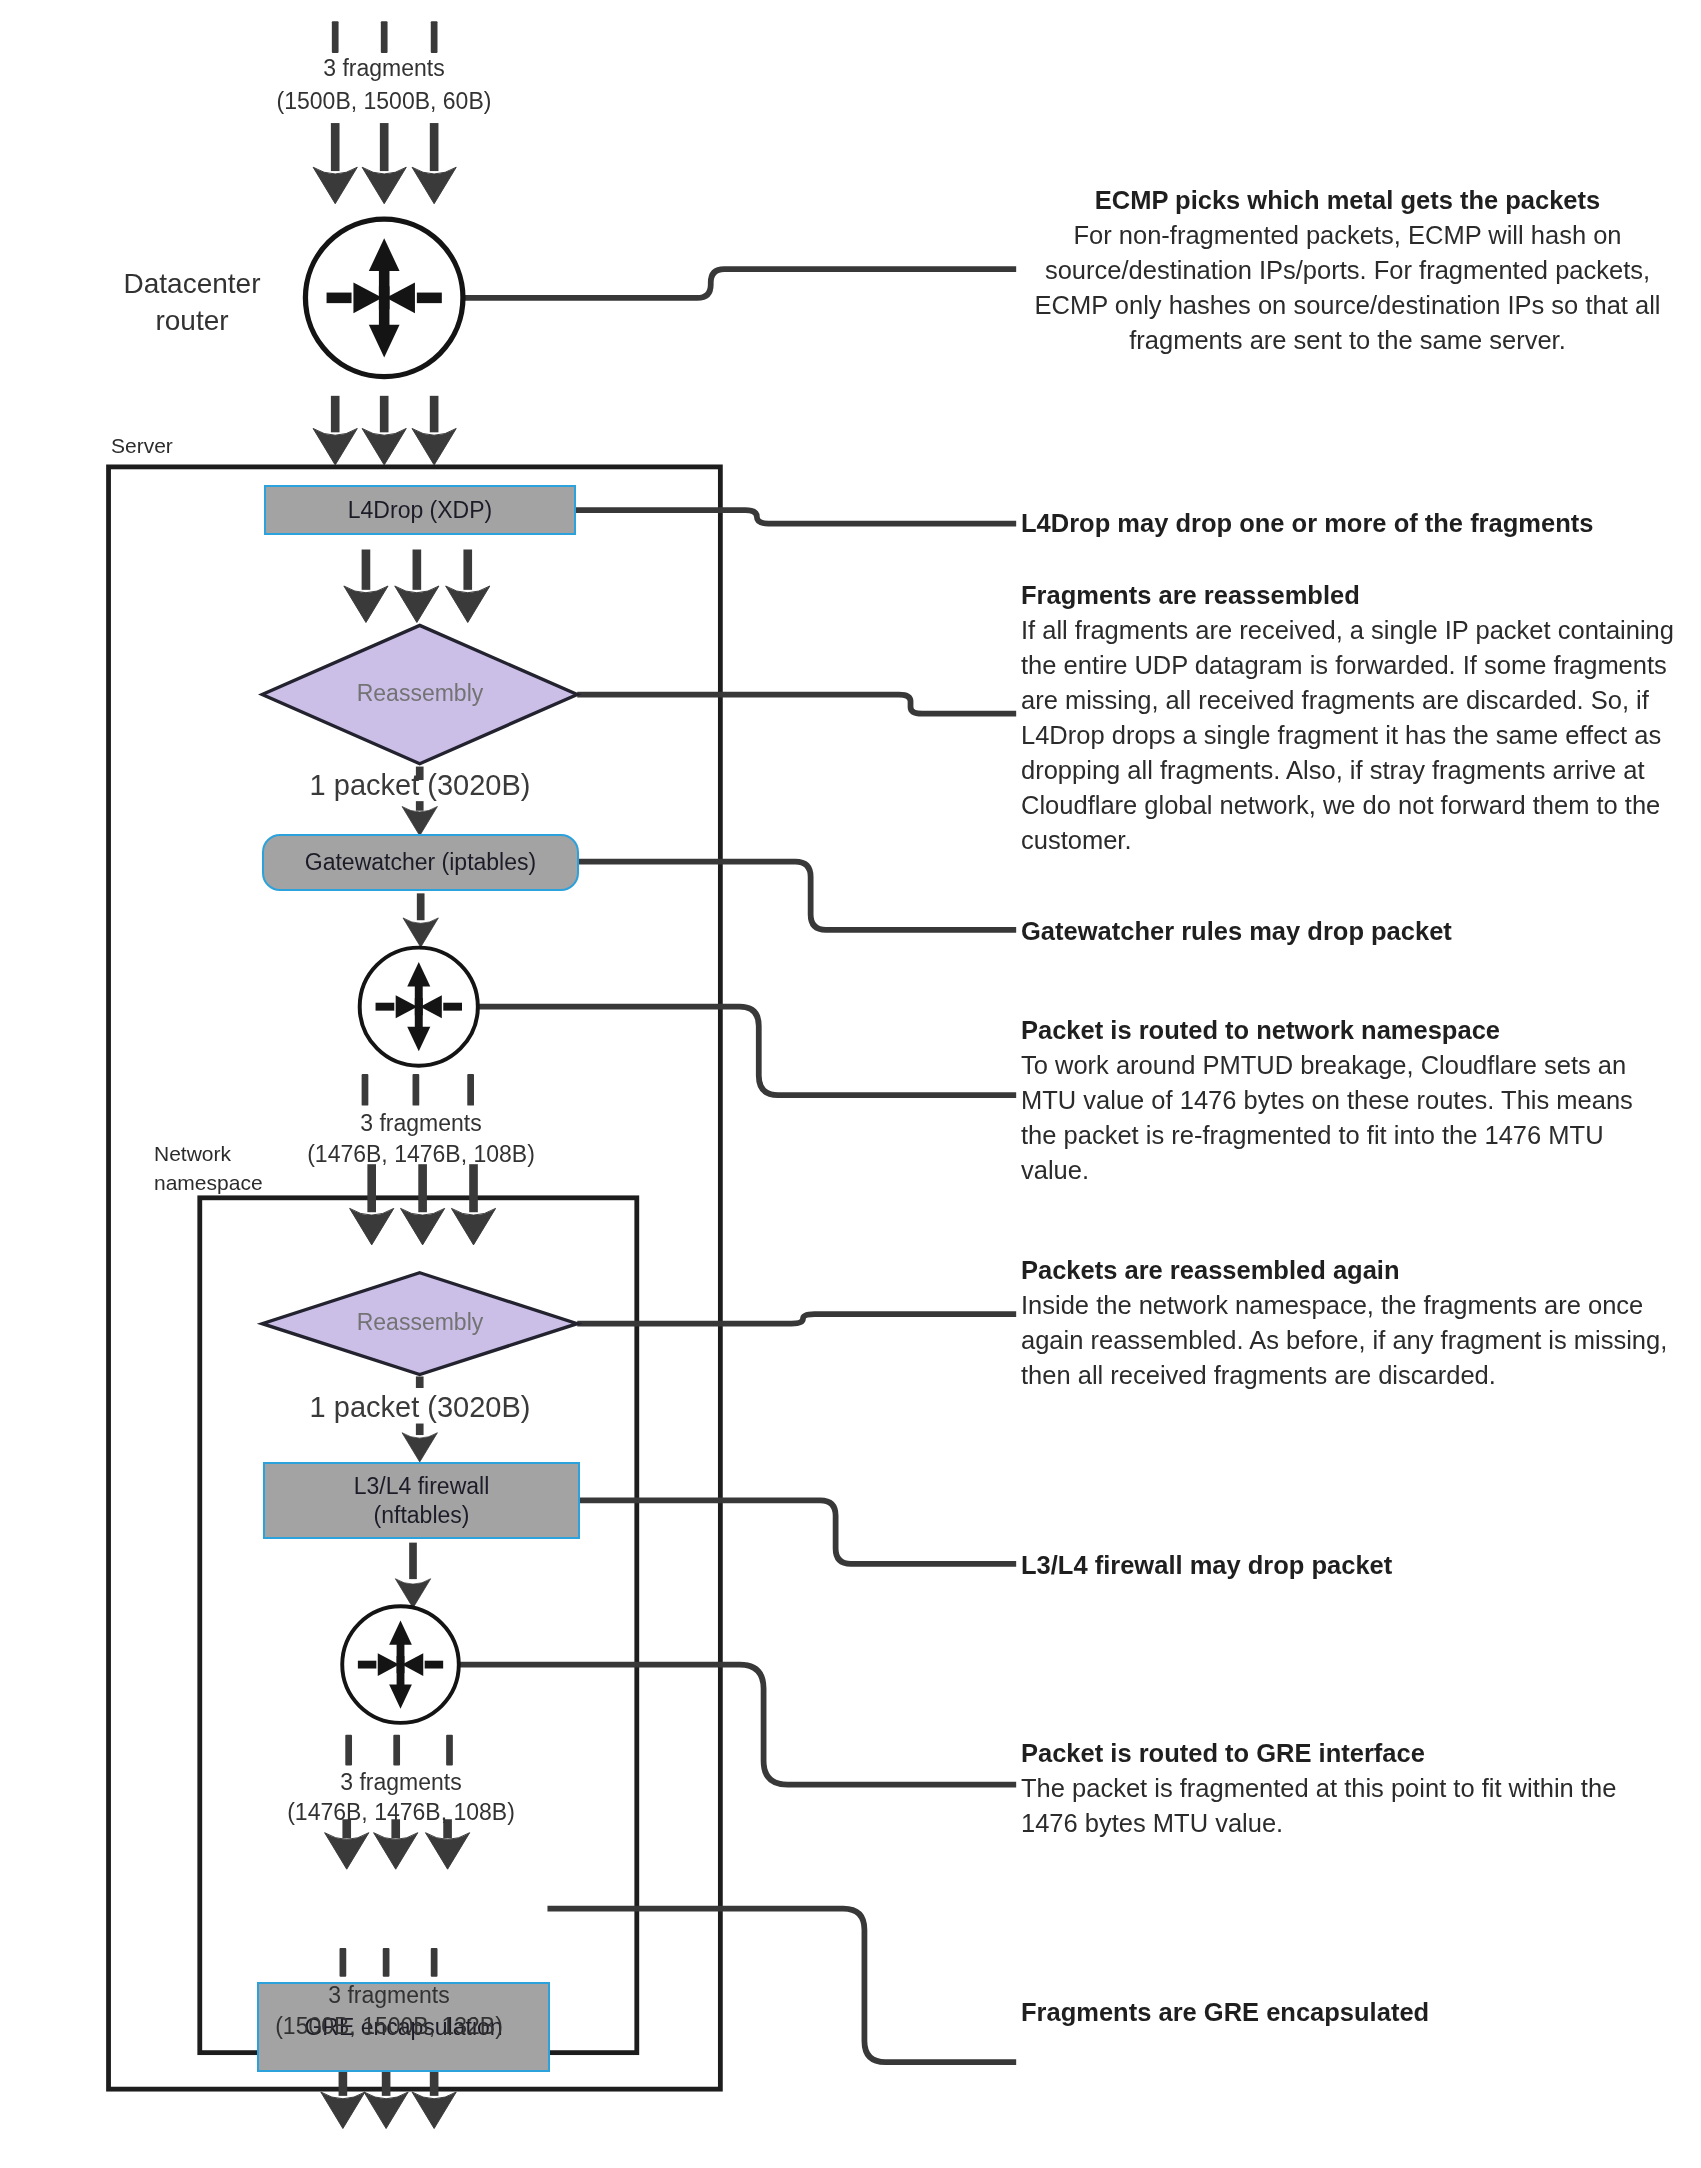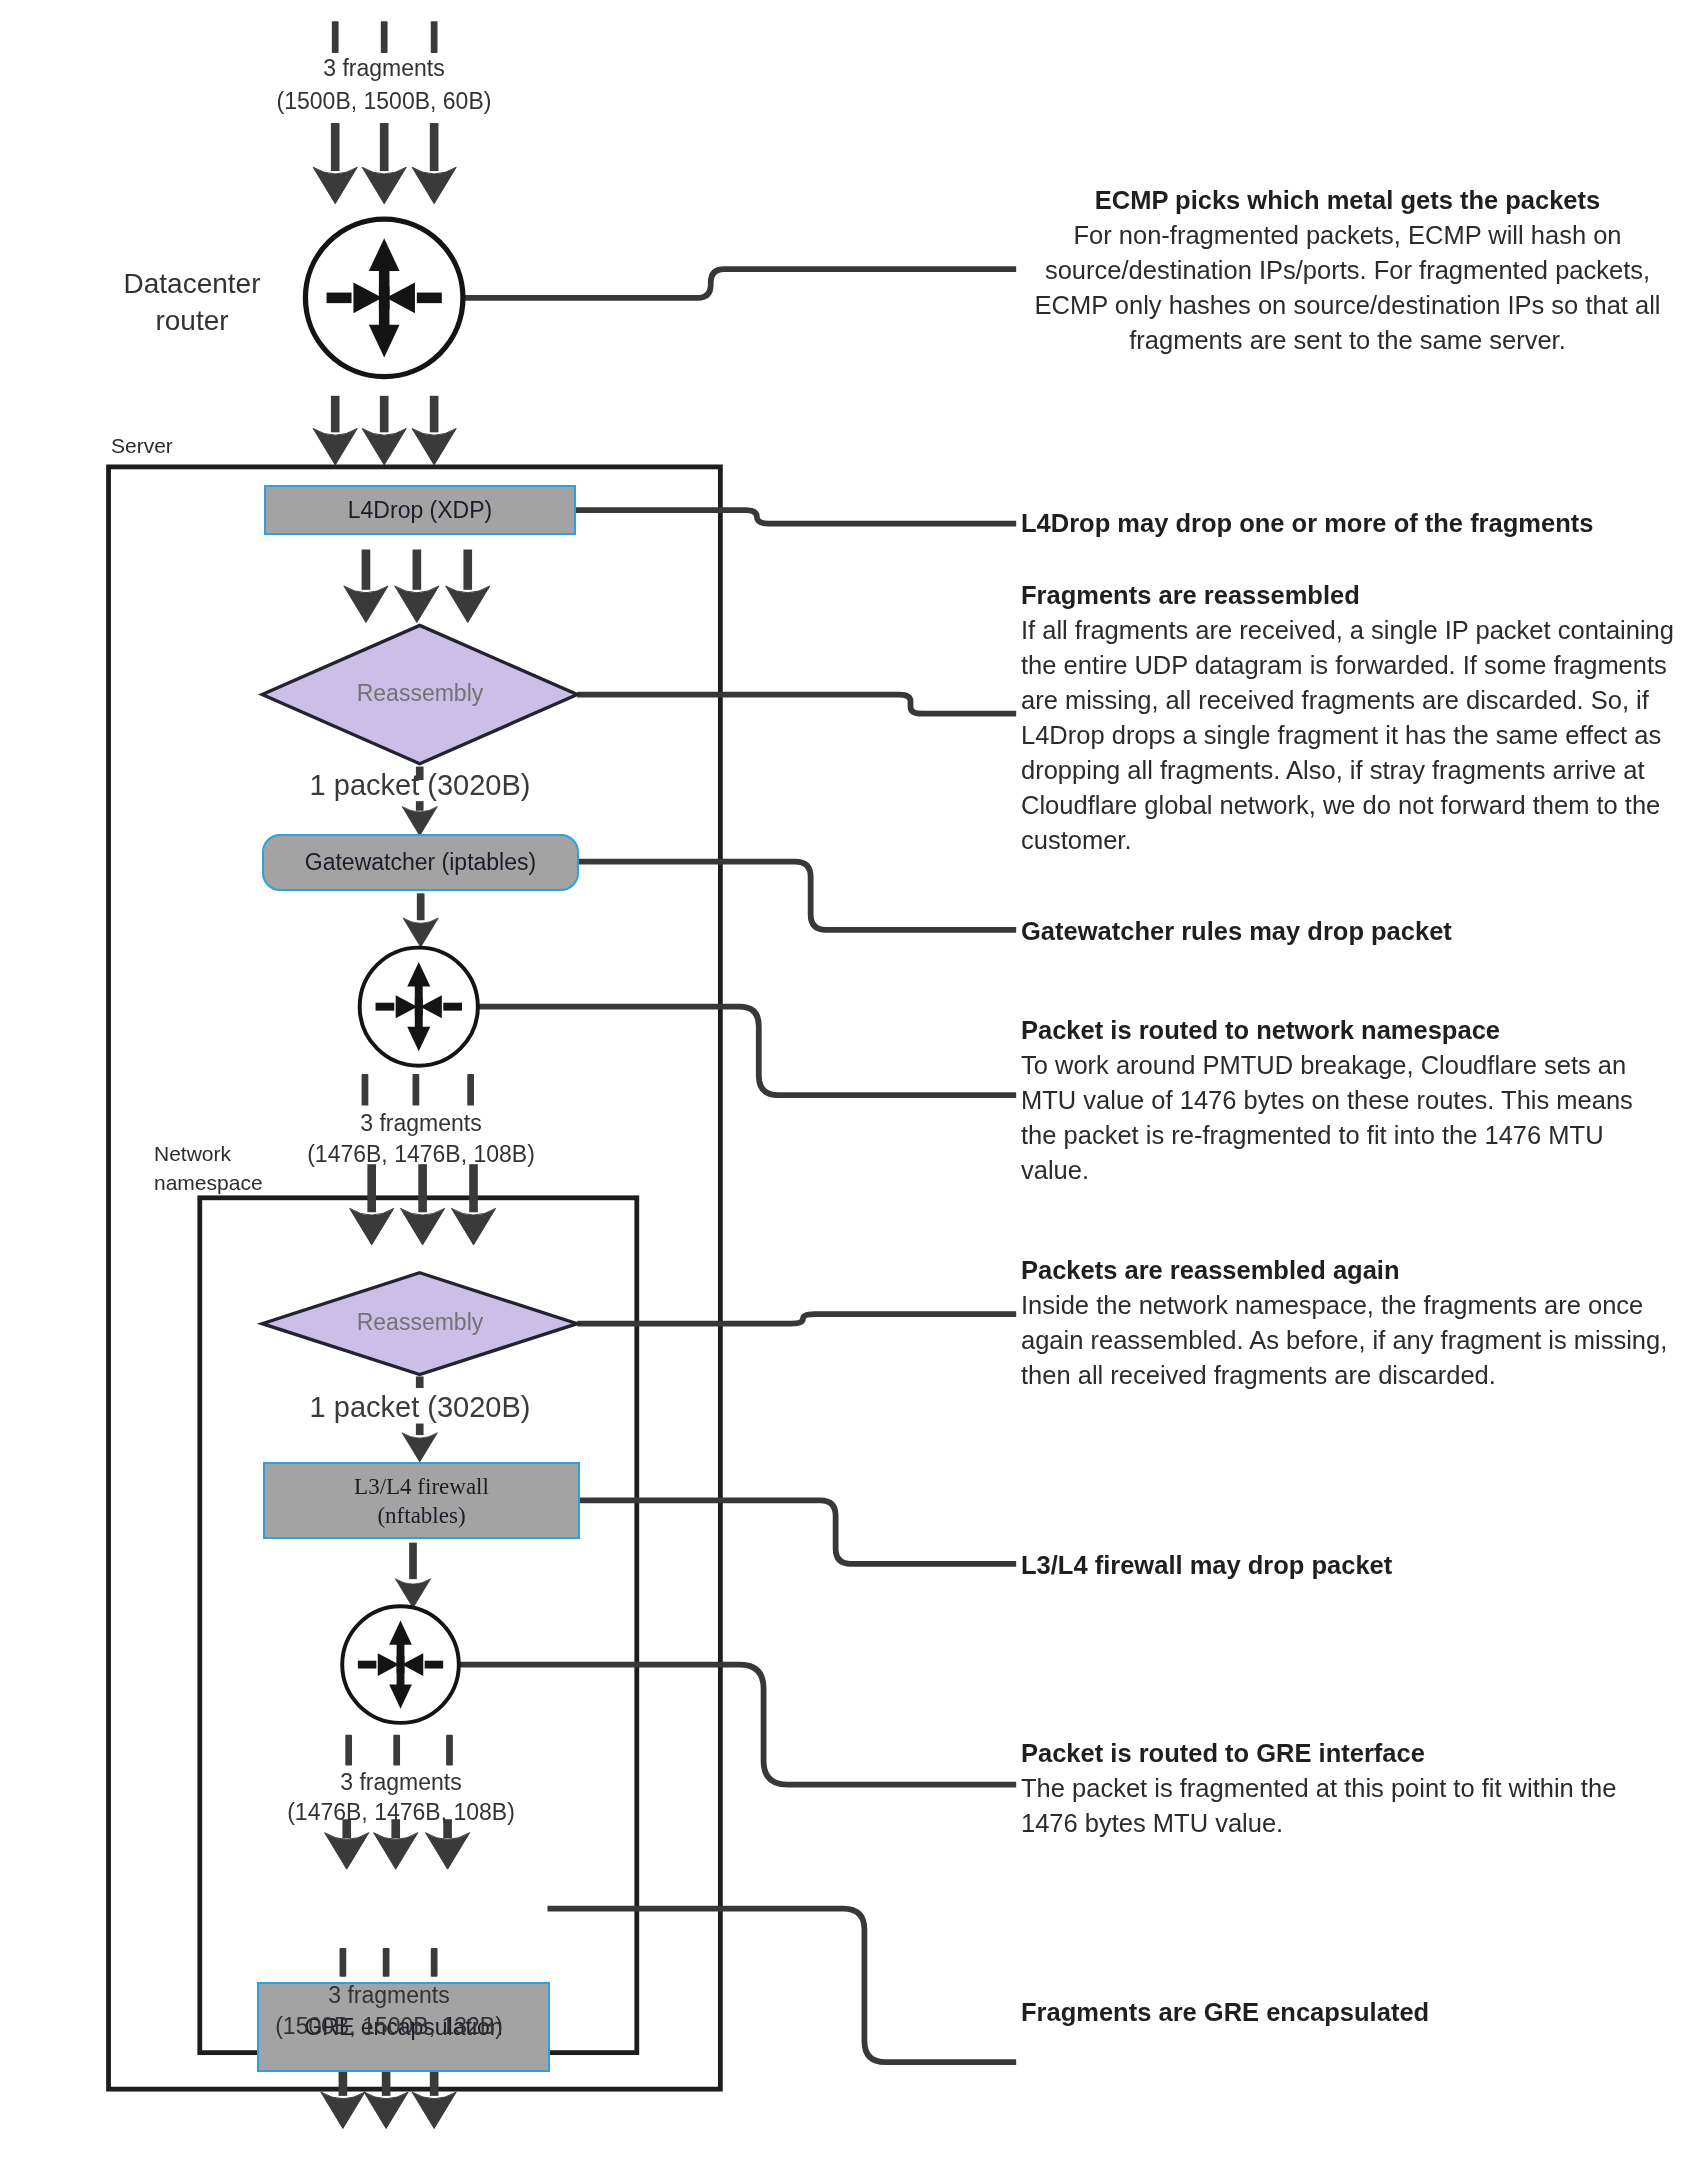--- a/index.html
+++ b/index.html
@@ -178,21 +178,21 @@
 
   <div class="lbl frag" style="left:277px;top:1107px;width:288px;">3 fragments</div>
   <div class="lbl frag" style="left:277px;top:1138px;width:288px;">(1476B, 1476B, 108B)</div>
 
   <div class="lbl-left" style="left:154px;top:1139px;width:149px;font-size:21px;line-height:29px;">Network namespace</div>
 
   <div class="diamond-label" style="left:276px;top:1309px;width:288px;">Reassembly</div>
 
   <div class="packet-label" style="left:276px;top:1391px;width:288px;">1 packet (3020B)</div>
 
-  <div class="process-box" style="left:263px;top:1462px;width:317px;height:77px;font-family:Liberation Serif, serif;">
+  <div class="process-box" style="left:263px;top:1462px;width:317px;height:77px;">
     <span>L3/L4 firewall</span>
     <span>(nftables)</span>
   </div>
 
   <div class="lbl frag" style="left:257px;top:1766px;width:288px;">3 fragments</div>
   <div class="lbl frag" style="left:257px;top:1796px;width:288px;">(1476B, 1476B, 108B)</div>
 
   <div class="process-box" style="left:257px;top:1982px;width:293px;height:90px;justify-content:center;">
     <span>GRE encapsulation</span>
   </div>

